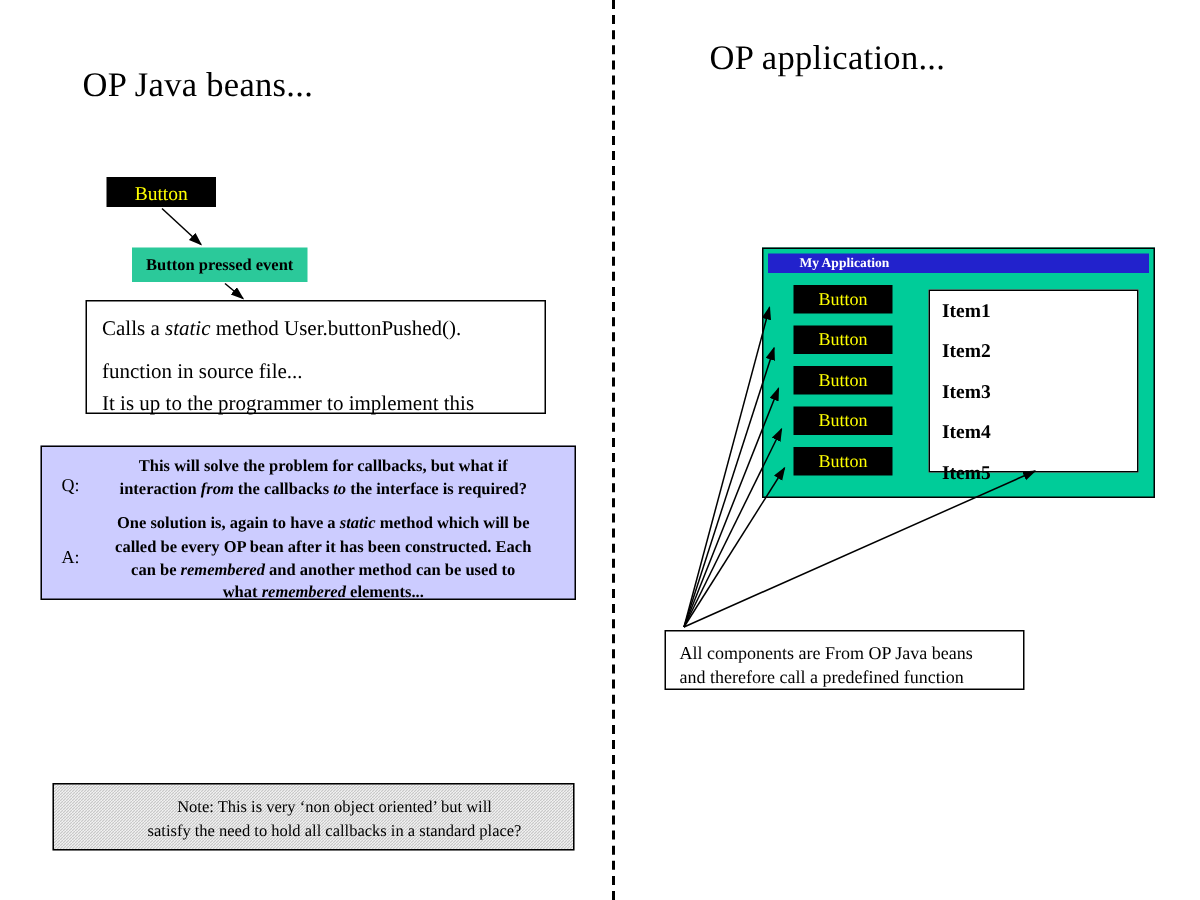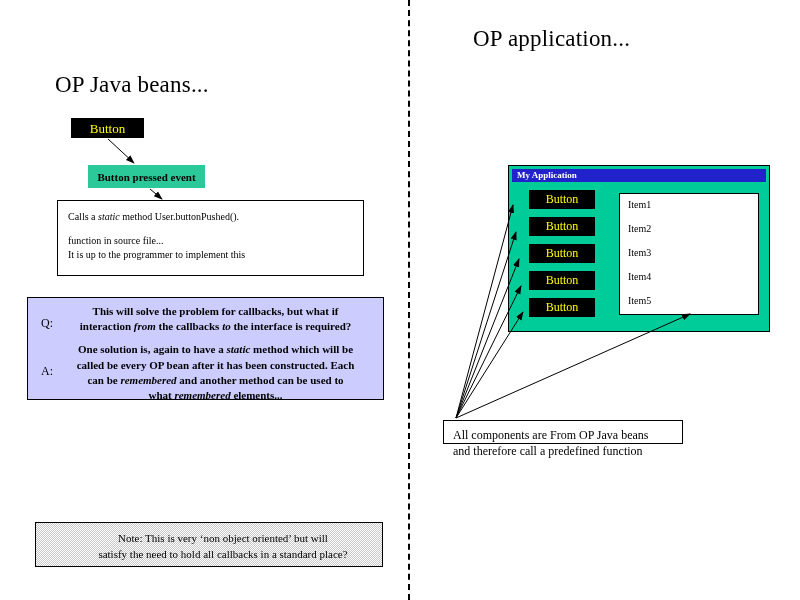--- a/index.html
+++ b/index.html
@@ -32,21 +32,21 @@
   }
   
   .slide-title {
     position: absolute;
     font-size: 23px;
     font-weight: normal;
     letter-spacing: 0.2px;
     white-space: nowrap;
     color: #000000;
   }
-  #title-left  { left: 55px;  top: 44px; margin-top: 28px; }
+  #title-left  { left: 55px;  top: 44px; }
   #title-right { left: 473px; top: 26px; font-family: Liberation Serif, serif; }
 
   
   .op-button {
     background: #000000;
     color: #ffff00;
     font-family: "Liberation Serif", "DejaVu Serif", serif;
     font-size: 12px;
     text-align: center;
     line-height: 1;
@@ -78,21 +78,21 @@
   .plain-box {
     position: absolute;
     background: #ffffff;
     border: 1px solid #000000;
     box-sizing: border-box;
   }
   #calls-box {
     left: 57px; top: 200px;
     width: 307px; height: 76px;
     padding: 9px 10px 0 10px;
-    font-size: 10px;
+    font-size: 14px;
     line-height: 1.45;
   }
   #calls-box .gap { height: 9px; }
 
   .qa-box {
     position: absolute;
     left: 27px; top: 297px;
     width: 357px; height: 103px;
     background: #ccccff;
     border: 1px solid #000000;
@@ -144,21 +144,21 @@
     box-sizing: border-box;
   }
   .app-titlebar {
     position: absolute;
     left: 3px; top: 3px;
     width: 254px; height: 13px;
     background: #2222cc;
     color: #ffffff;
     font-size: 9px;
     font-weight: bold;
-    padding-left: 5px;
+    padding-left: 21px;
     box-sizing: border-box;
     line-height: 13px;
     white-space: nowrap;
     overflow: hidden;
   }
   .app-btn {
     position: absolute;
     left: 20px;
     width: 66px; height: 19px;
     background: #000000;
@@ -172,28 +172,29 @@
   .app-list {
     position: absolute;
     left: 110px; top: 27px;
     width: 140px; height: 122px;
     background: #ffffff;
     border: 1px solid #000000;
     box-sizing: border-box;
     padding: 6px 0 0 8px;
   }
   .app-list-item {
-    font-size: 10px;
+    font-size: 13px;
     line-height: 1;
     margin-bottom: 14px;
+    font-weight: bold;
   }
 
   #from-beans-box {
     left: 443px; top: 420px;
-    width: 240px; height: 24px;
+    width: 240px; height: 40px;
     padding: 6px 0 0 9px;
     font-size: 12px;
     line-height: 1.35;
     font-family: Liberation Serif, serif;
   }
 
   
   .connectors {
     position: absolute;
     left: 0; top: 0;

